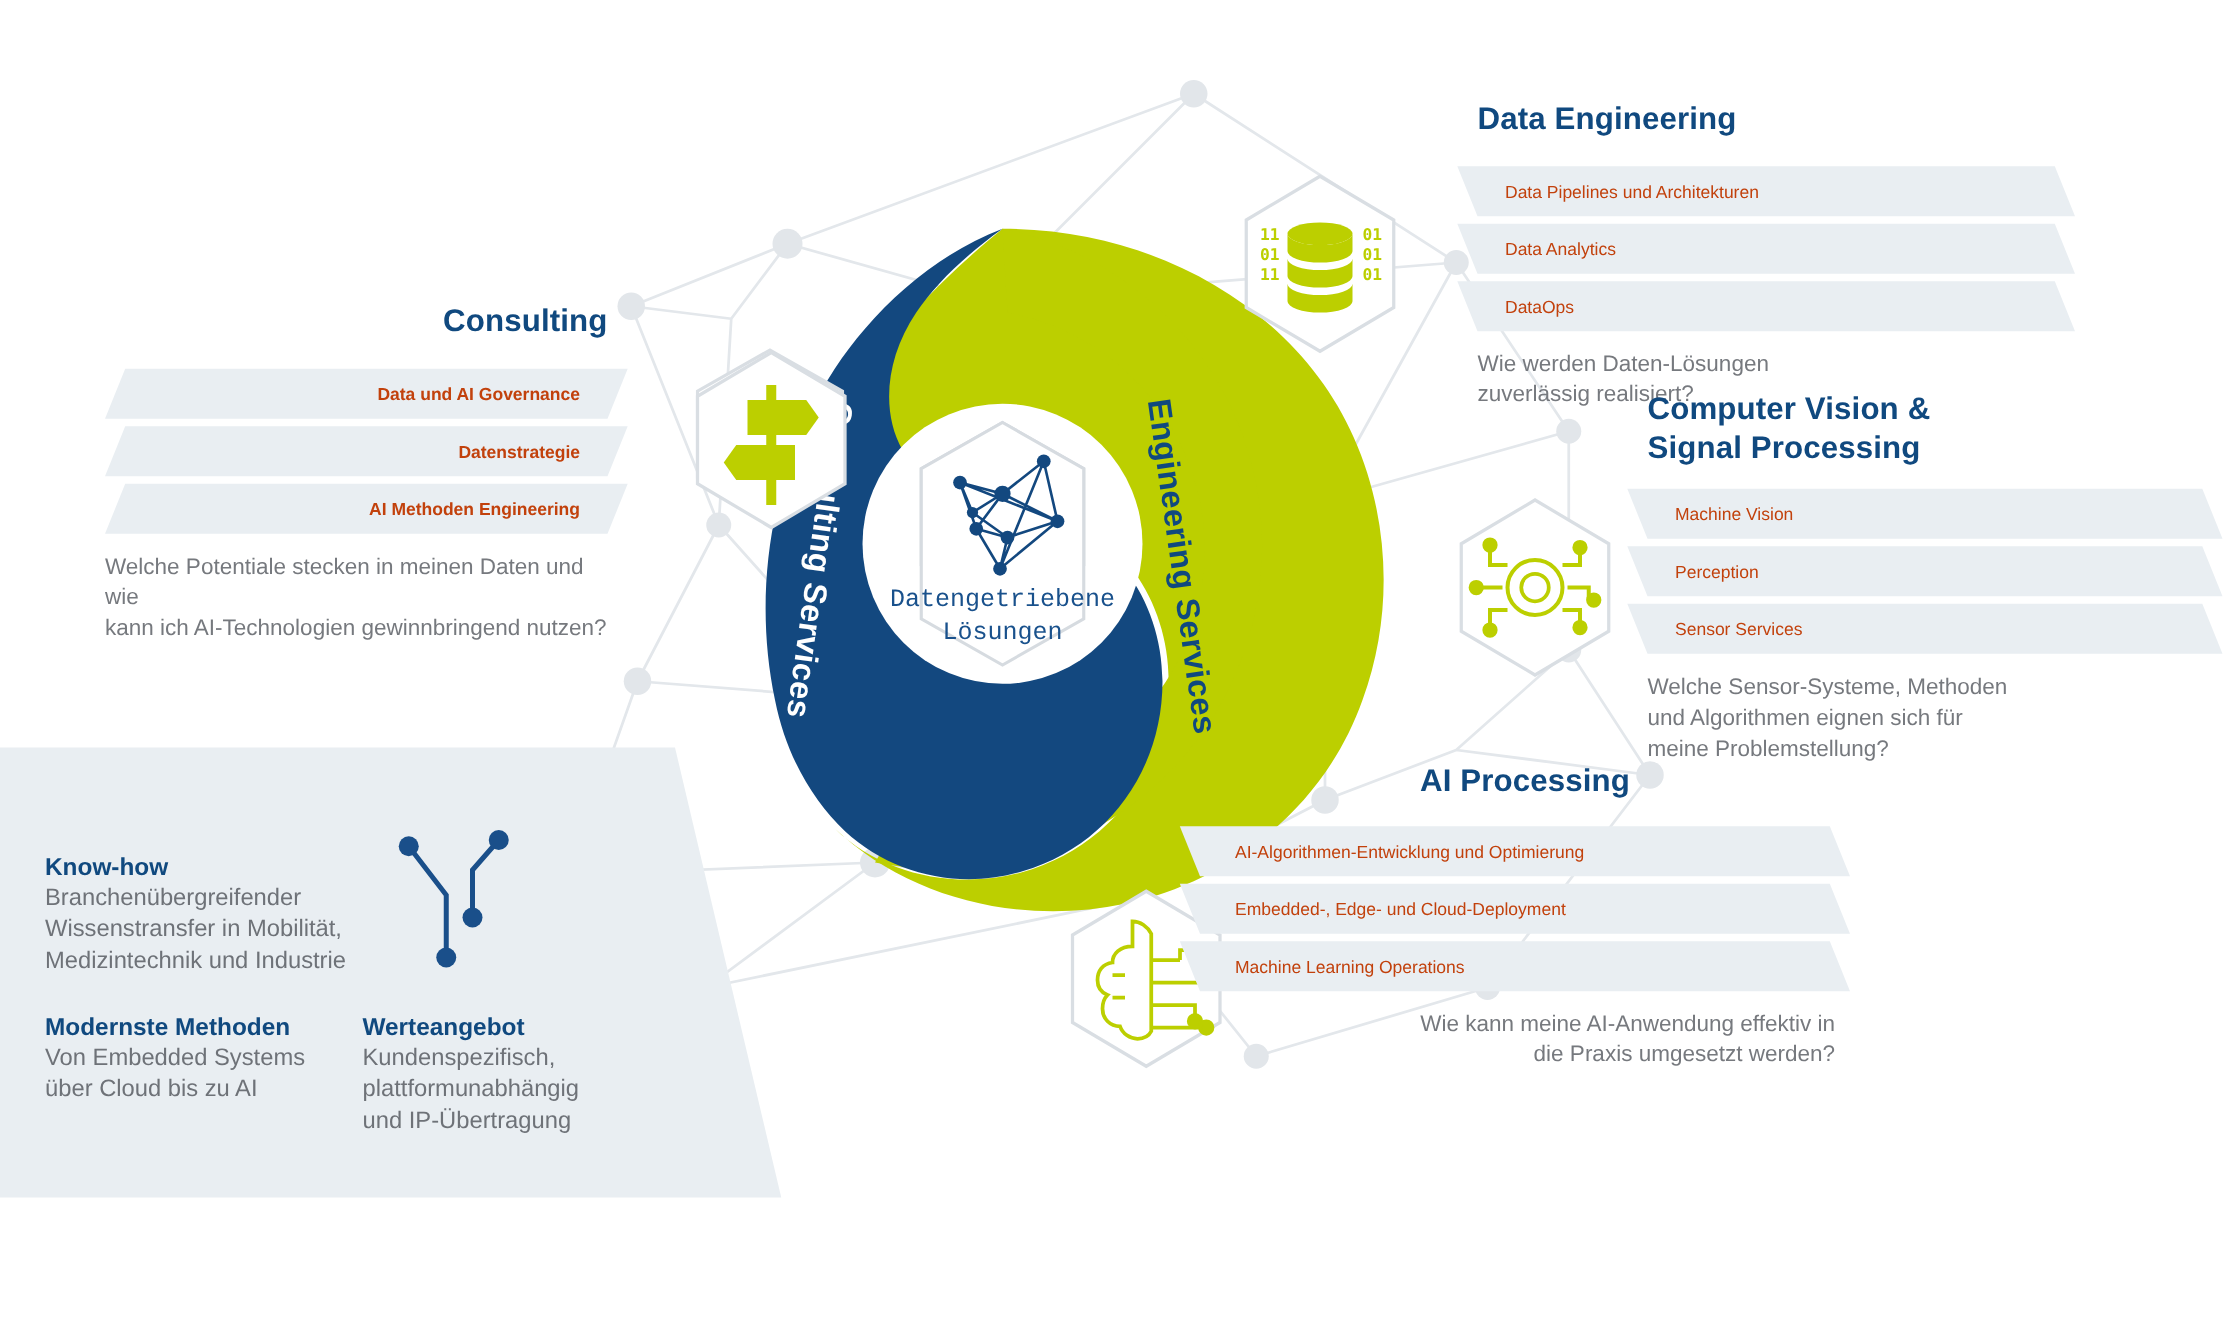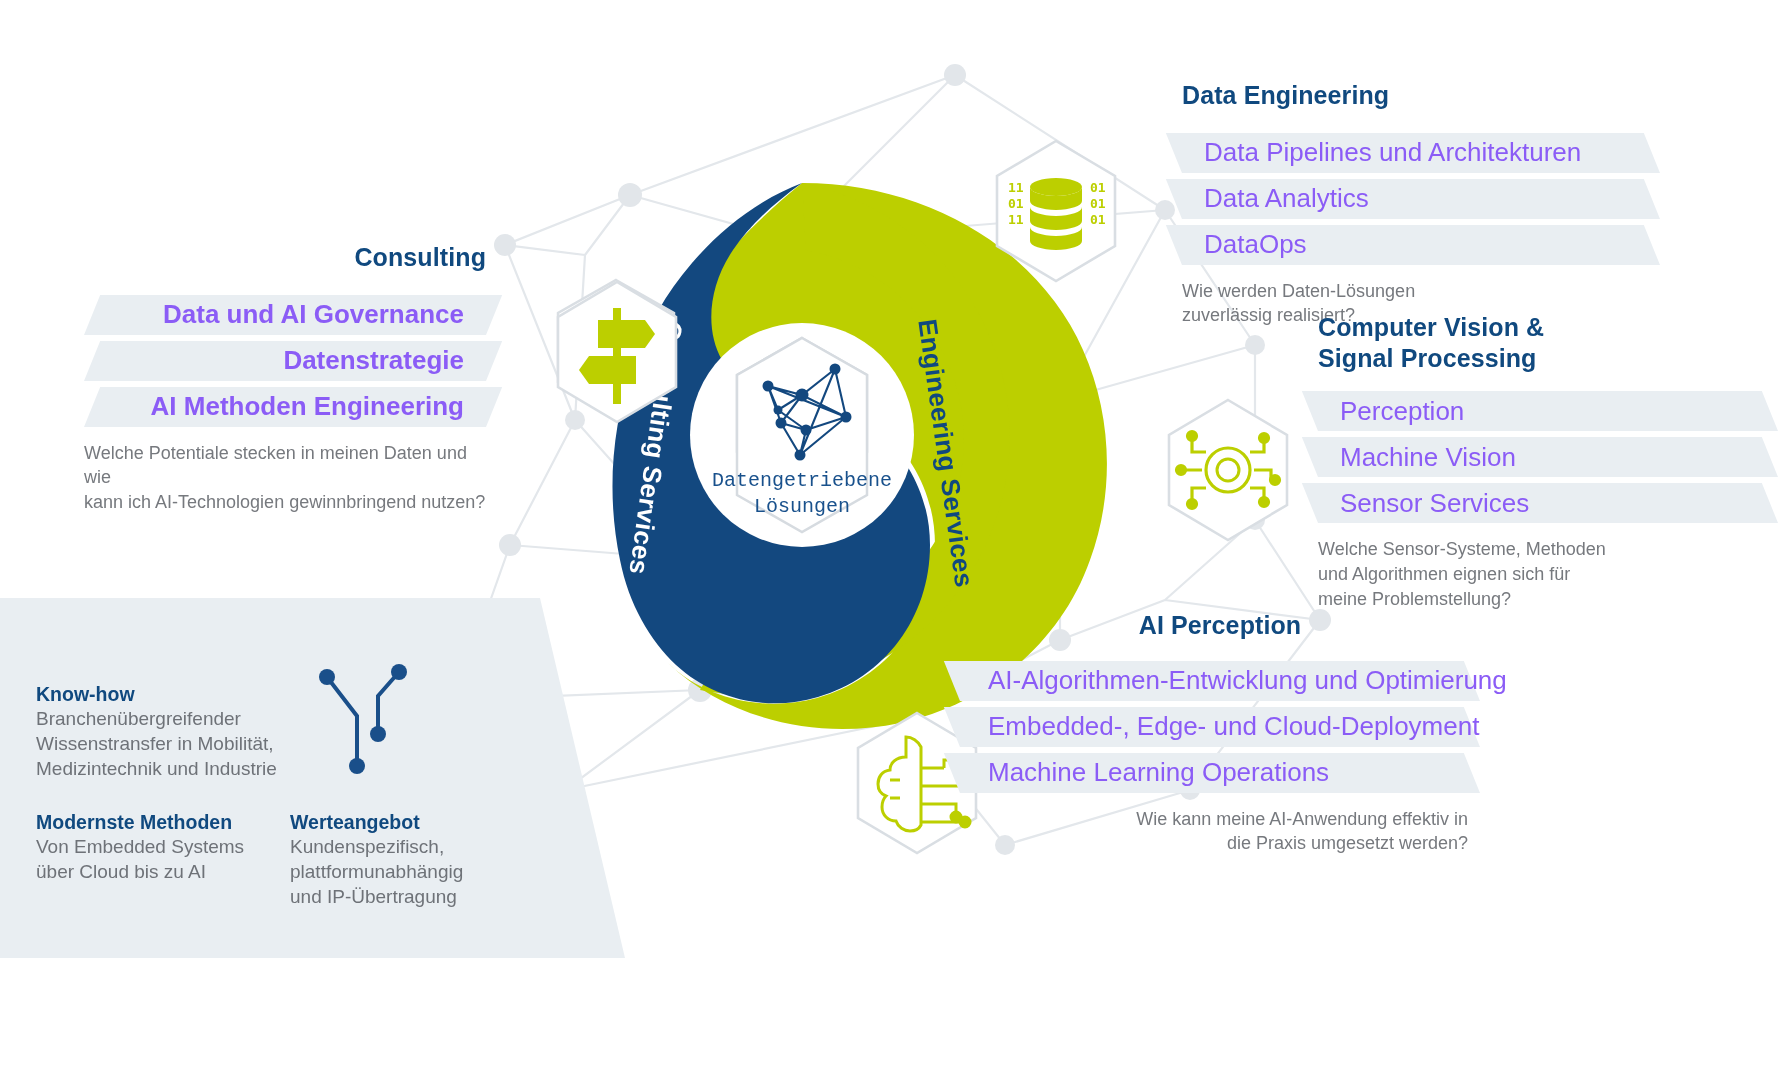--- a/index.html
+++ b/index.html
@@ -20,21 +20,21 @@
   }
   .bars{position:relative;}
   .bar{
     position:relative;height:40px;margin-bottom:6px;display:flex;align-items:center;
   }
   .bar .bg{
     position:absolute;top:0;left:0;height:40px;width:100%;
     background:#e9eef2;
   }
   .bar .lbl{
-    position:relative;z-index:2;color:#8b5cf6;font-size:26px;white-space:nowrap;
+    position:relative;z-index:2;color:#c2410c;font-size:14px;white-space:nowrap;
   }
   .question{
     color:#76797e;font-size:18px;line-height:1.38;white-space:pre-line;margin-top:9px;
   }
 
   
   .align-right{text-align:right;}
   .align-right .bar{justify-content:flex-end;}
   .align-right .bar .lbl{padding-right:22px;}
   .align-left .bar .lbl{padding-left:22px;}
@@ -266,38 +266,38 @@
     <div class="question" style="margin-top:14px;">Wie werden Daten-Lösungen
 zuverlässig realisiert?</div>
   </div>
 
   <div class="grp align-left skew-l" style="left:1318px;top:312px;width:460px;">
     <div class="grp-title">Computer Vision &amp;
 Signal Processing</div>
     <div class="bars" style="margin-top:18px;">
       <div class="bar">
         <div class="bg"></div>
+        <div class="lbl">Machine Vision</div>
+      </div>
+      <div class="bar">
+        <div class="bg"></div>
         <div class="lbl">Perception</div>
-      </div>
-      <div class="bar">
-        <div class="bg"></div>
-        <div class="lbl">Machine Vision</div>
       </div>
       <div class="bar">
         <div class="bg"></div>
         <div class="lbl">Sensor Services</div>
       </div>
     </div>
     <div class="question" style="margin-top:14px;">Welche Sensor-Systeme, Methoden
 und Algorithmen eignen sich für
 meine Problemstellung?</div>
   </div>
 
   <div class="grp align-center skew-l" style="left:960px;top:610px;width:520px;">
-    <div class="grp-title" style="text-align:center;">AI Perception</div>
+    <div class="grp-title" style="text-align:center;">AI Processing</div>
     <div class="bars" style="margin-top:20px;">
       <div class="bar">
         <div class="bg"></div>
         <div class="lbl">AI-Algorithmen-Entwicklung und Optimierung</div>
       </div>
       <div class="bar">
         <div class="bg"></div>
         <div class="lbl">Embedded-, Edge- und Cloud-Deployment</div>
       </div>
       <div class="bar">

